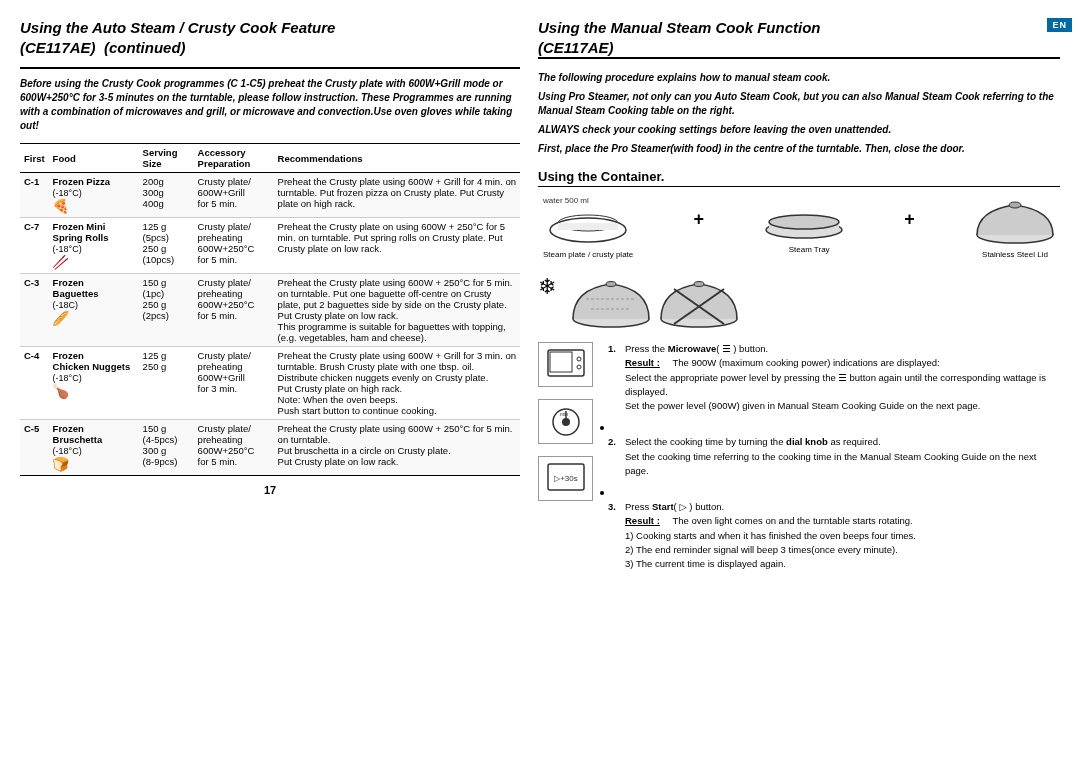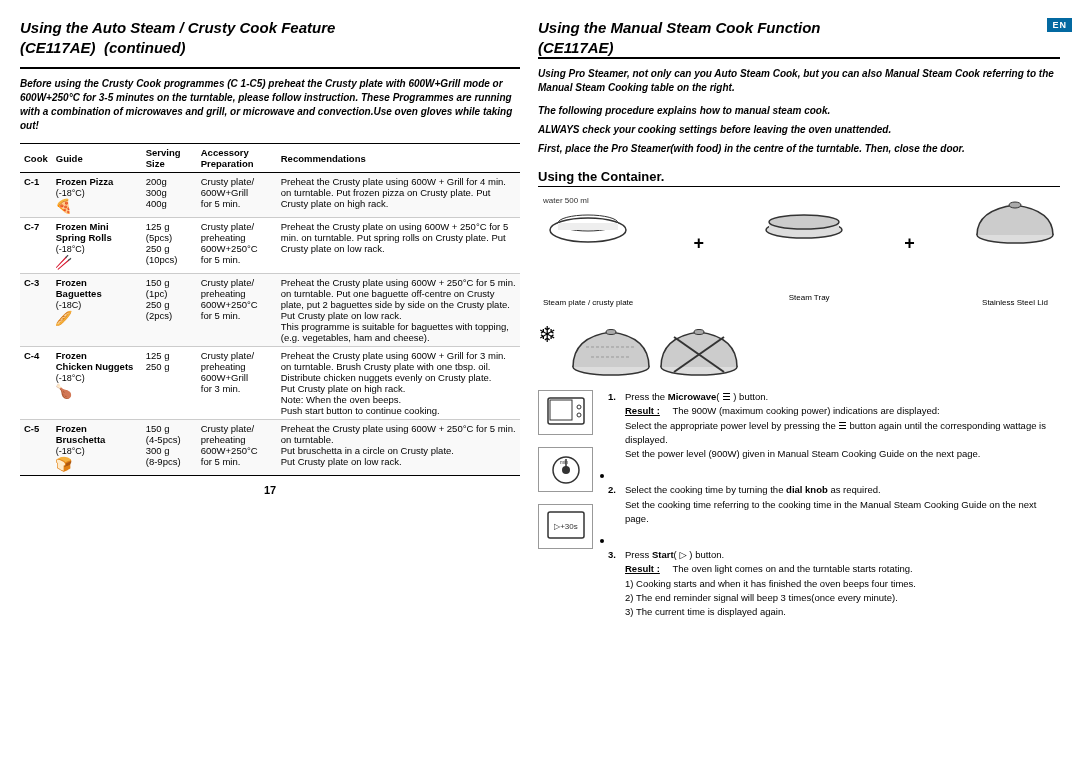--- a/index.html
+++ b/index.html
@@ -128,21 +128,20 @@
       justify-content: space-between;
       margin-bottom: 10px;
       padding: 0 5px;
     }
     .diagram-item {
       display: flex;
       flex-direction: column;
       align-items: center;
       font-size: 8.5px;
       text-align: center;
-      gap: 48px;
     }
     .diagram-shape {
       margin-bottom: 3px;
     }
     .plus-sign {
       font-size: 18px;
       font-weight: bold;
       margin-top: -15px;
     }
     
@@ -209,22 +208,22 @@
 
   <div class="en-badge">EN</div>
 
   <div class="left-col">
     <div class="section-title">Using the Auto Steam / Crusty Cook Feature<br>(CE117AE) &nbsp;(continued)</div>
     <div class="intro-text">Before using the Crusty Cook programmes (C 1-C5) preheat the Crusty plate with 600W+Grill mode or 600W+250°C for 3-5 minutes on the turntable, please follow instruction. These Programmes are running with a combination of microwaves and grill, or microwave and convection.Use oven gloves while taking out!</div>
 
     <table class="food-table">
       <thead>
         <tr>
-          <th class="col-code">Cook</th>
-          <th class="col-food">Guide</th>
+          <th class="col-code">First</th>
+          <th class="col-food">Food</th>
           <th class="col-serving">Serving<br>Size</th>
           <th class="col-accessory">Accessory<br>Preparation</th>
           <th class="col-rec">Recommendations</th>
         </tr>
       </thead>
       <tbody id="table-body">
       <tr style="background-color: rgb(249, 249, 249);">
             <td class="col-code food-code">C-1</td>
             <td class="col-food"><span class="food-name">Frozen Pizza</span><br><span class="food-sub">(-18°C)</span><br><span style="font-size:14px;">🍕</span></td>
             <td class="col-serving">200g<br>300g<br>400g</td>
@@ -262,22 +261,22 @@
           </tr>
         </tbody>
     </table>
 
     <div class="page-num">17</div>
   </div>
 
   <div class="right-col">
     <div class="right-section-title">Using the Manual Steam Cook Function<br>(CE117AE)</div>
 
+    <div class="intro-para bold-para" style="margin-top:4px;">The following procedure explains how to manual steam cook.</div>
     <div class="intro-para bold-para">Using Pro Steamer, not only can you Auto Steam Cook, but you can also Manual Steam Cook referring to the Manual Steam Cooking table on the right.</div>
-    <div class="intro-para bold-para" style="margin-top:4px;">The following procedure explains how to manual steam cook.</div>
     <div class="intro-para bold-para">ALWAYS check your cooking settings before leaving the oven unattended.</div>
     <div class="intro-para bold-para">First, place the Pro Steamer(with food) in the centre of the turntable. Then, close the door.</div>
 
     <div class="container-title" style="margin-top:8px;">Using the Container.</div>
 
     <div class="diagram-area">
       <div>
         <div class="water-label">water 500 ml</div>
         <div class="diagram-item">
           <div class="diagram-shape">

